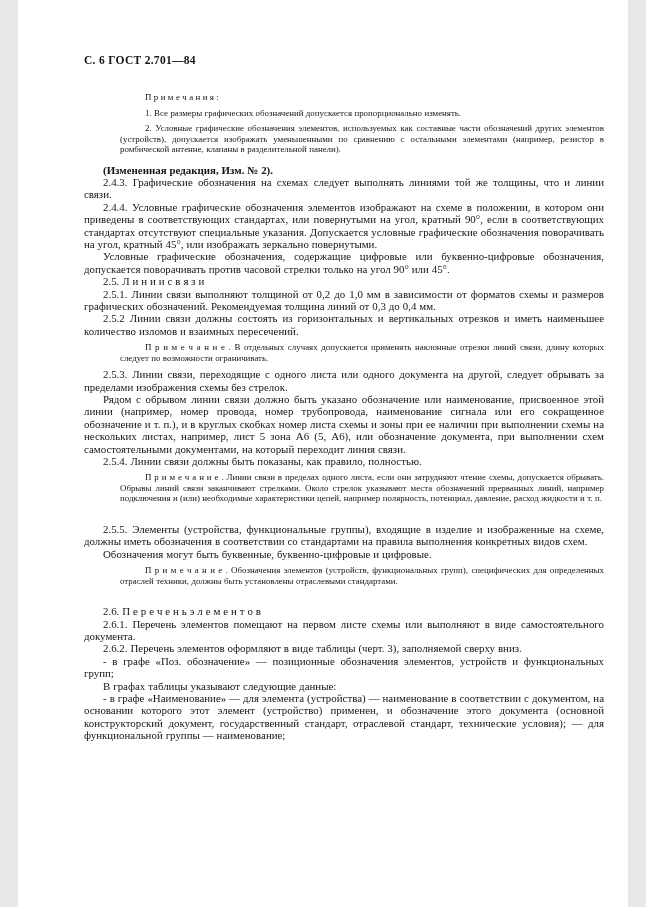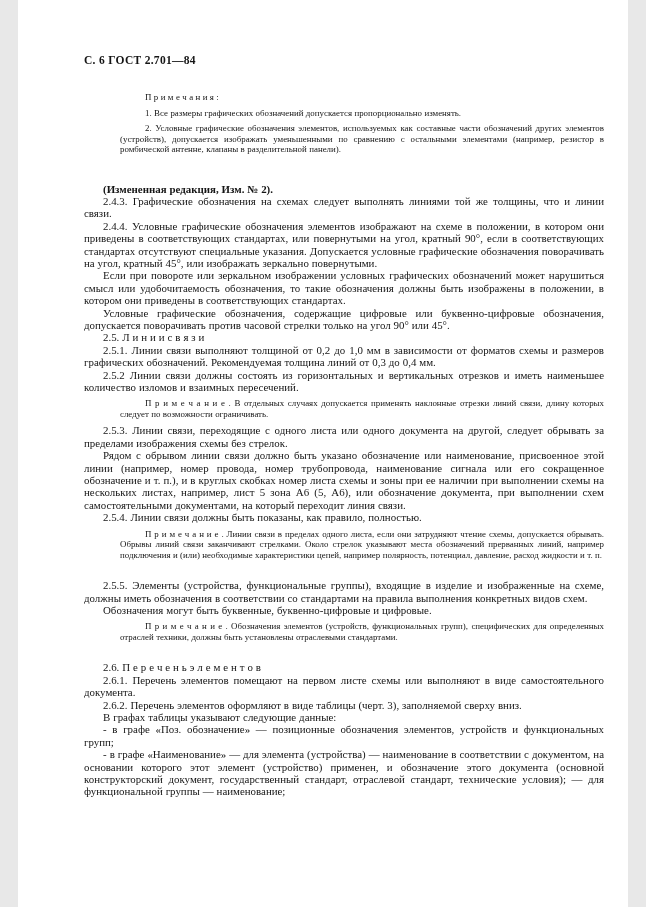--- a/index.html
+++ b/index.html
@@ -45,53 +45,52 @@
     line-height: 10.5px;
     text-indent: 25px;
     margin-top: 5px;
     margin-bottom: 5px;
     margin-left: 36px;
   }
   .para.note + .para.note {
     margin-top: 0;
   }
   .para.gap {
-    margin-top: 28px;
+    margin-top: 9px;
   }
   .para.gap-sm {
     margin-top: 19px;
   }
 </style>
 </head>
 <body>
 
 <div class="page">
   <div class="content">
     <div class="doc-header">С. 6 ГОСТ  2.701—84</div>
     <div id="doc-body">
         <p class="para note">П р и м е ч а н и я :</p>
         <p class="para note">1.  Все размеры графических обозначений допускается пропорционально изменять.</p>
         <p class="para note">2.  Условные  графические  обозначения  элементов,  используемых  как  составные  части  обозначений  других  элементов  (устройств),  допускается  изображать  уменьшенными  по  сравнению  с  остальными  элементами (например, резистор в ромбической антенне, клапаны в разделительной панели).</p>
         <p class="para bold gap">(Измененная редакция, Изм. № 2).</p>
         <p class="para body">2.4.3.  Графические обозначения на схемах следует выполнять линиями той же толщины, что и линии связи.</p>
         <p class="para body">2.4.4.  Условные графические обозначения элементов изображают на схеме в положении, в котором они приведены в соответствующих стандартах, или повернутыми на угол, кратный 90°, если в соответствующих стандартах отсутствуют специальные указания. Допускается условные графические обозначения поворачивать на угол, кратный 45°, или изображать зеркально повернутыми.</p>
-        <p class="para body">Если при повороте или зеркальном изображении условных графических обозначений может нарушиться смысл или удобочитаемость обозначения, то такие обозначения должны быть изображены в положении, в котором они приведены в соответствующих стандартах.</p>
         <p class="para body">Условные графические обозначения, содержащие цифровые или буквенно-цифровые обозначения, допускается поворачивать против часовой стрелки только на угол 90° или 45°.</p>
         <p class="para body">2.5.  Л и н и и   с в я з и</p>
         <p class="para body">2.5.1.  Линии связи выполняют толщиной от 0,2 до 1,0 мм в зависимости от форматов схемы и размеров графических обозначений. Рекомендуемая толщина линий от 0,3 до 0,4 мм.</p>
         <p class="para body">2.5.2  Линии связи должны состоять из горизонтальных и вертикальных отрезков и иметь наименьшее количество изломов и взаимных пересечений.</p>
         <p class="para note">П р и м е ч а н и е .   В отдельных случаях допускается применять наклонные отрезки линий связи, длину которых следует по возможности ограничивать.</p>
         <p class="para body">2.5.3.  Линии связи, переходящие с одного листа или одного документа на другой, следует обрывать за пределами изображения схемы без стрелок.</p>
         <p class="para body">Рядом с обрывом линии связи должно быть указано обозначение или наименование, присвоенное этой линии (например, номер провода, номер трубопровода, наименование сигнала или его сокращенное обозначение и т. п.), и в круглых скобках номер листа схемы и зоны при ее наличии при выполнении схемы на нескольких листах, например, лист 5 зона А6 (5, А6), или обозначение документа, при выполнении схем самостоятельными документами, на который переходит линия связи.</p>
         <p class="para body">2.5.4.  Линии связи должны быть показаны, как правило, полностью.</p>
         <p class="para note">П р и м е ч а н и е .   Линии связи в пределах одного листа, если они затрудняют чтение схемы, допускается обрывать. Обрывы линий связи заканчивают стрелками. Около стрелок указывают места обозначений прерванных линий, например подключения и (или) необходимые характеристики цепей, например полярность, потенциал, давление, расход жидкости и т. п.</p>
         <p class="para body gap-sm">2.5.5.  Элементы (устройства, функциональные группы), входящие в изделие и изображенные на схеме, должны иметь обозначения в соответствии со стандартами на правила выполнения конкретных видов схем.</p>
         <p class="para body">Обозначения могут быть буквенные, буквенно-цифровые и цифровые.</p>
         <p class="para note">П р и м е ч а н и е .   Обозначения элементов (устройств, функциональных групп), специфических для определенных отраслей техники, должны быть установлены отраслевыми стандартами.</p>
         <p class="para body gap-sm">2.6.  П е р е ч е н ь   э л е м е н т о в</p>
         <p class="para body">2.6.1.  Перечень элементов помещают на первом листе схемы или выполняют в виде самостоятельного документа.</p>
         <p class="para body">2.6.2.  Перечень элементов оформляют в виде таблицы (черт. 3), заполняемой сверху вниз.</p>
+        <p class="para body">- в графе «Поз. обозначение» — позиционные обозначения элементов, устройств и функциональных групп;</p>
         <p class="para body">В графах таблицы указывают следующие данные:</p>
-        <p class="para body">- в графе «Поз. обозначение» — позиционные обозначения элементов, устройств и функциональных групп;</p>
         <p class="para body">- в графе «Наименование» — для элемента (устройства) — наименование в соответствии с документом, на основании которого этот элемент (устройство) применен, и обозначение этого документа (основной конструкторский документ, государственный стандарт, отраслевой стандарт, технические условия); — для функциональной группы — наименование;</p>
       </div>
   </div>
 </div>
 
 </body></html>

